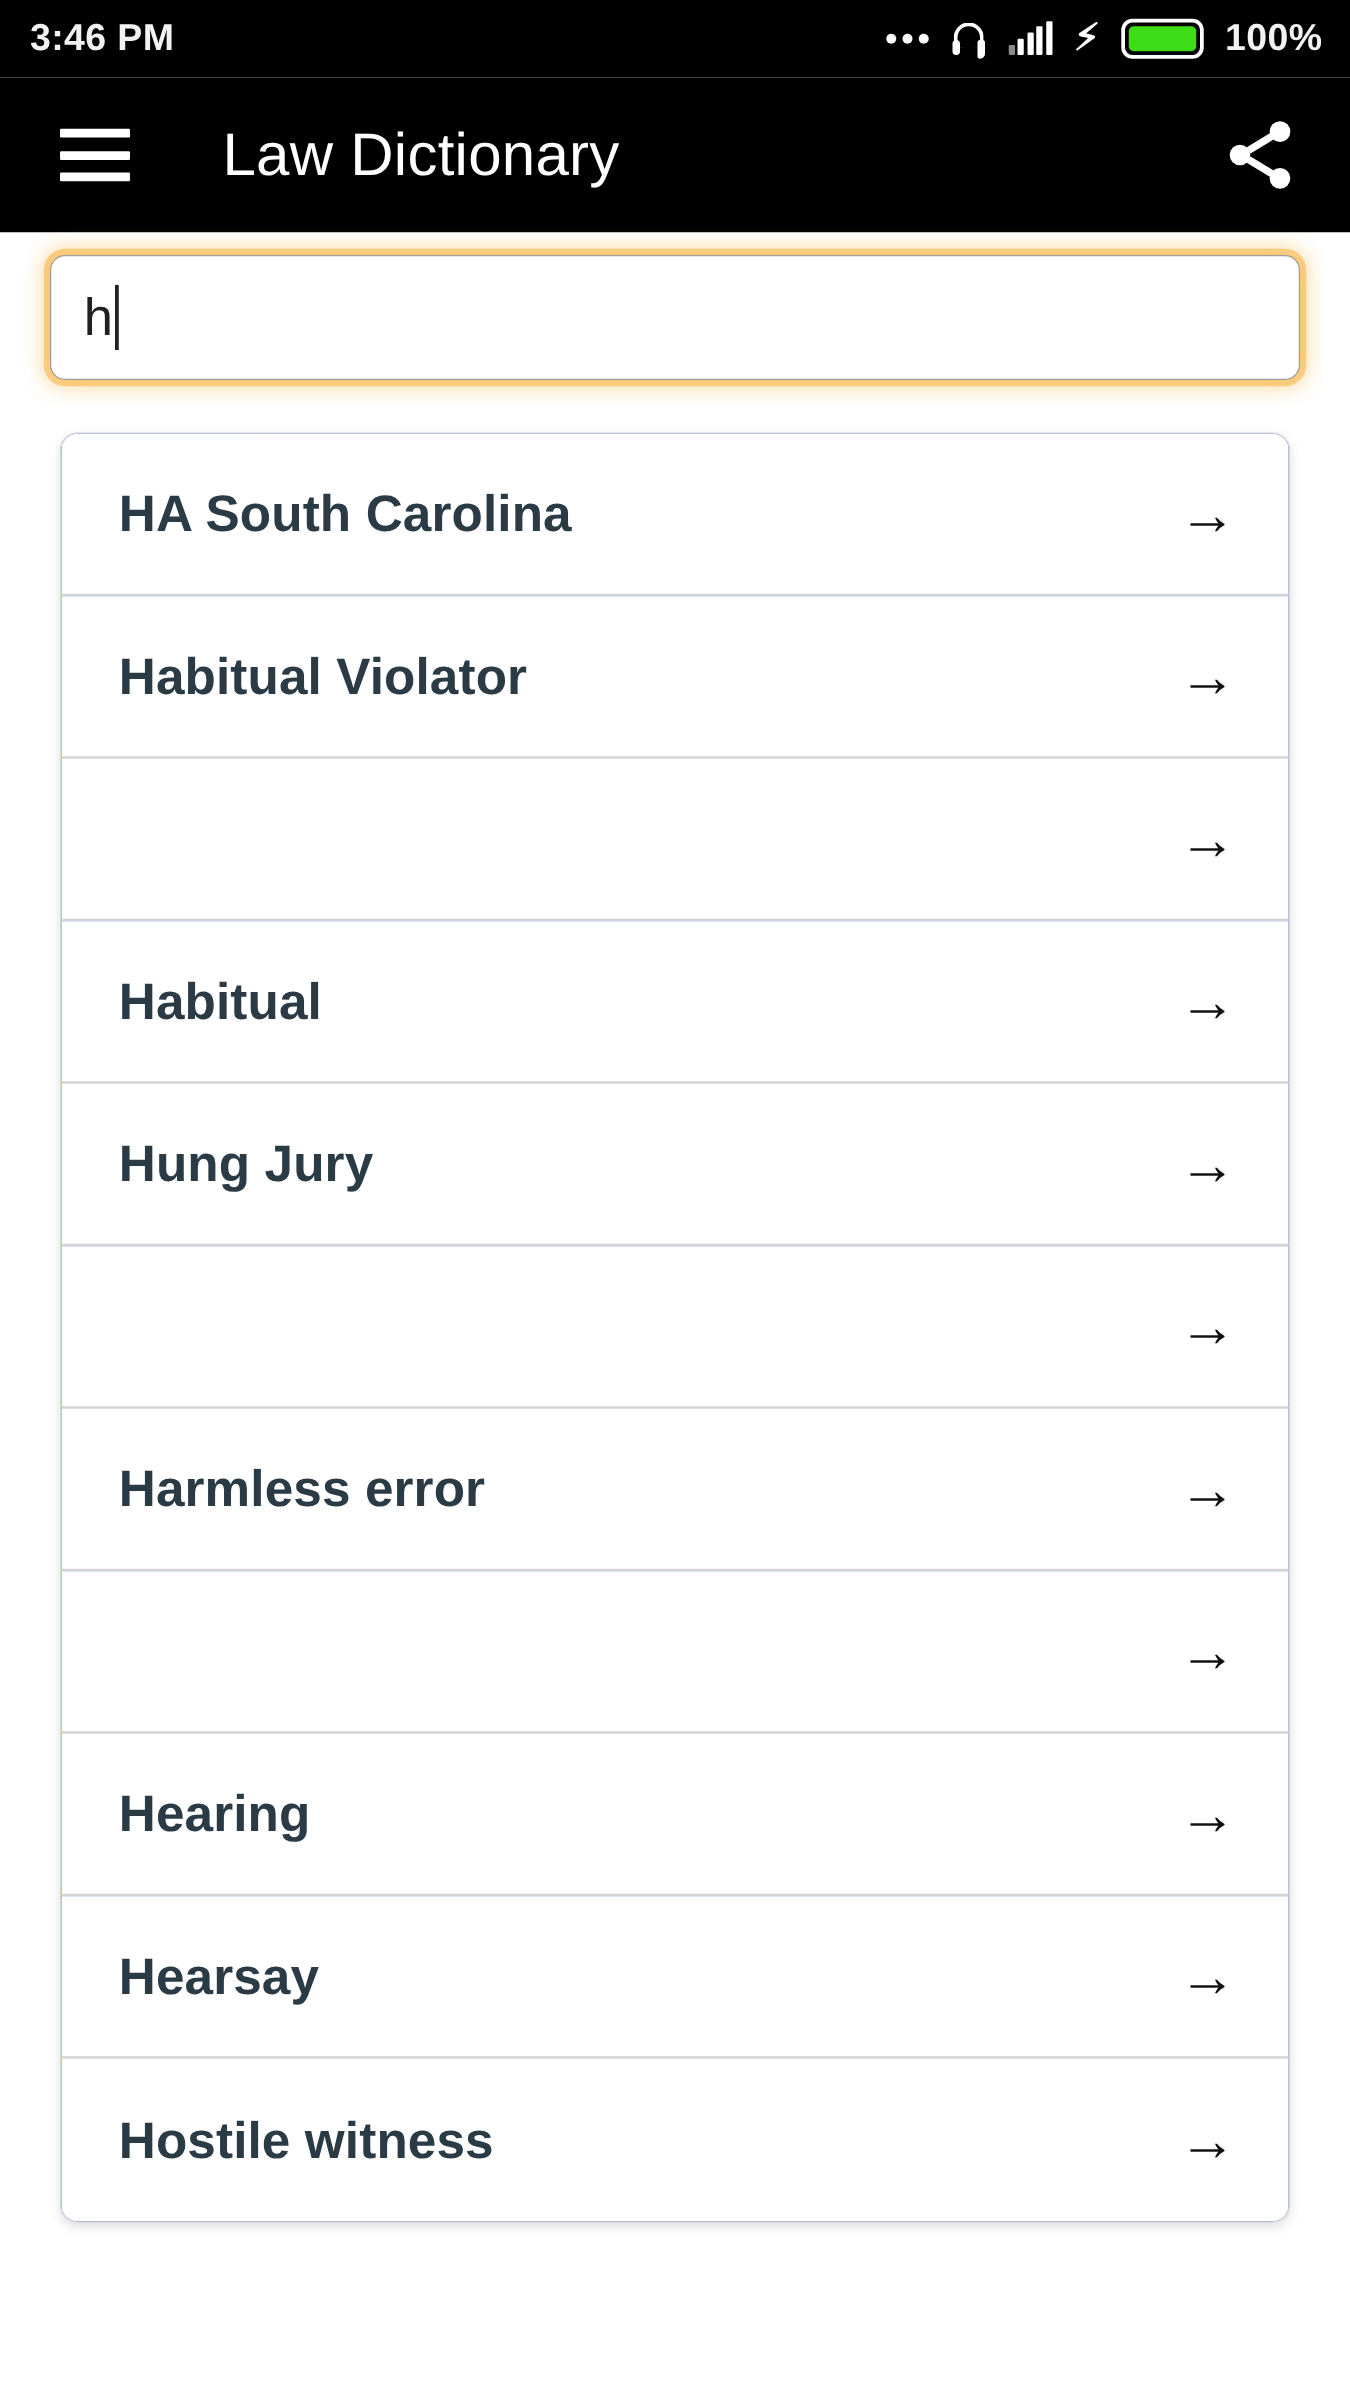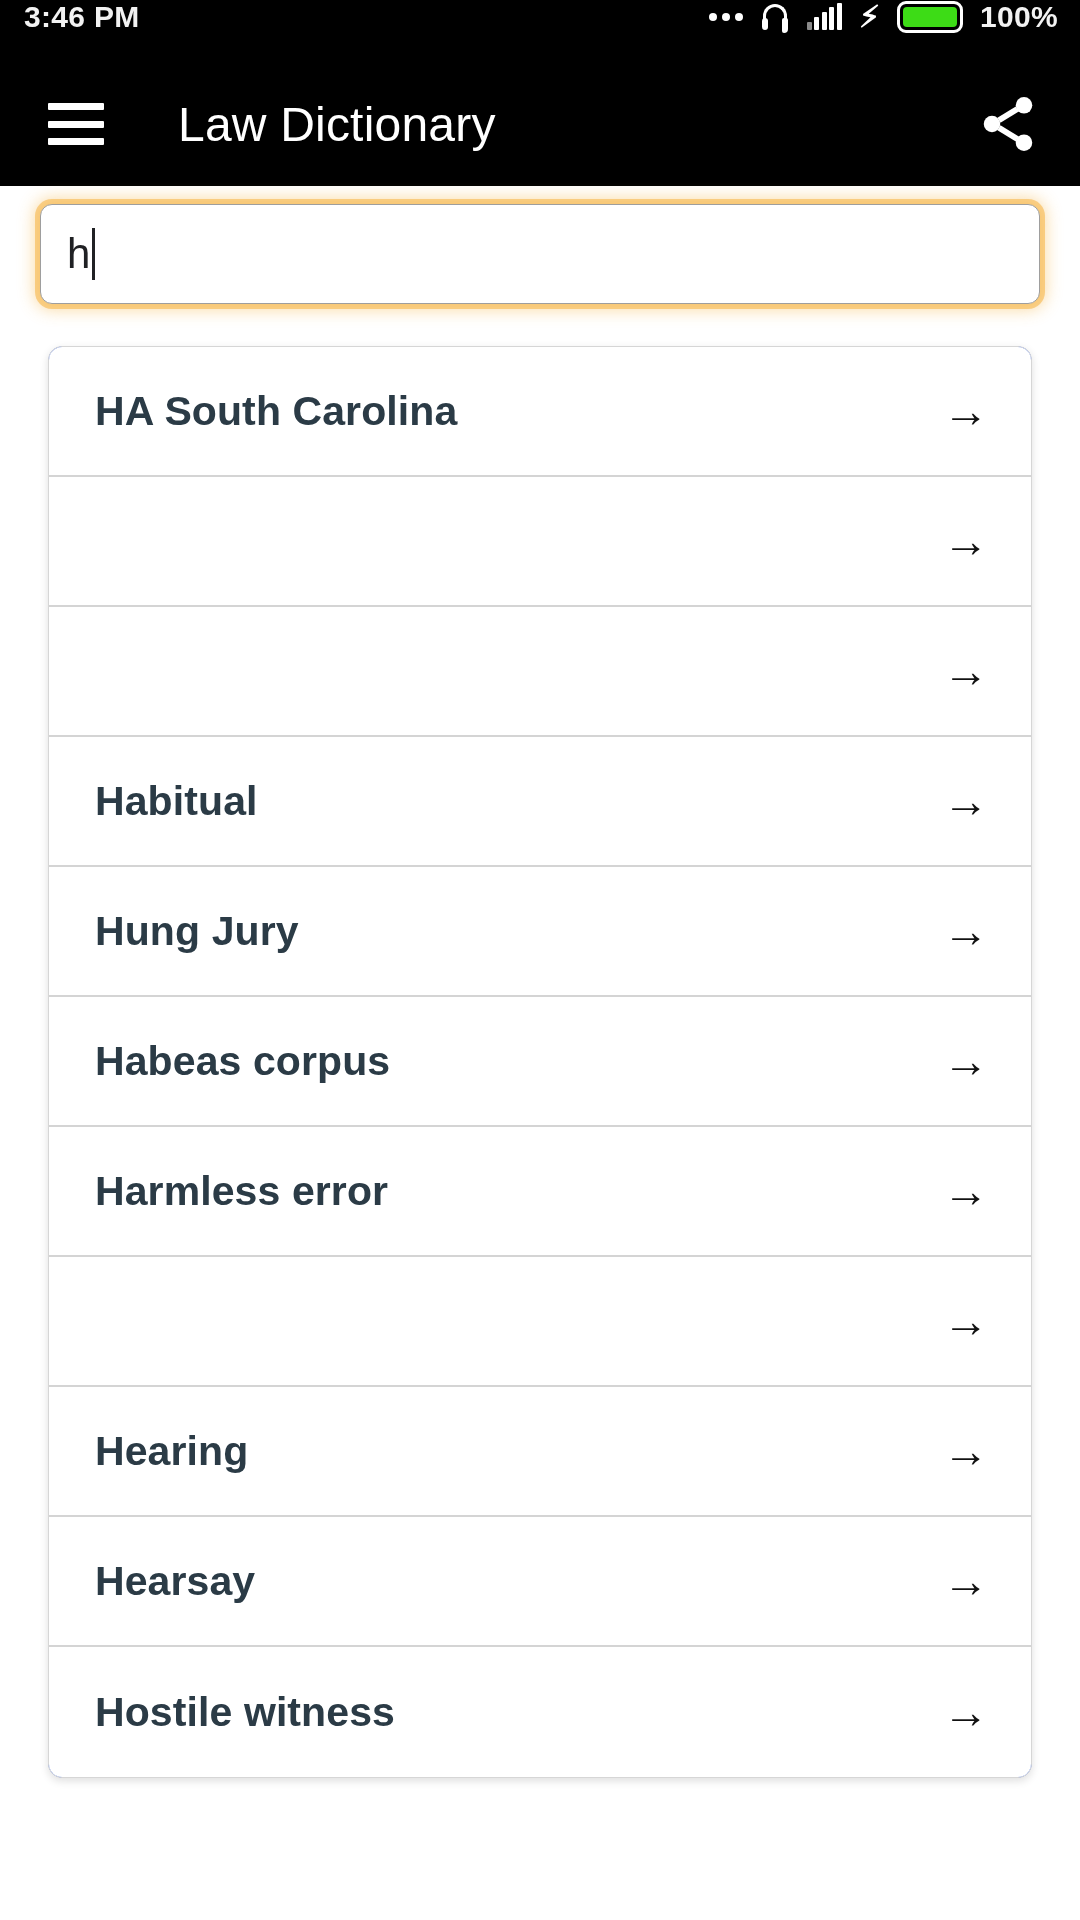--- a/index.html
+++ b/index.html
@@ -7,21 +7,21 @@
     width:1080px; height:1920px;
     background:#ffffff;
     font-family:"Liberation Sans", sans-serif;
     overflow:hidden;
   }
 
   
   .status-bar{
     height:62px; width:1080px;
     background:#000000;
-    display:flex; align-items:flex-start;
+    display:flex; align-items:center;
     padding:0 22px 0 24px;
     color:#ffffff;
   }
   .status-time{
     font-size:30px; font-weight:bold;
     letter-spacing:.3px; color:#f2f2f2;
   }
   .status-right{
     margin-left:auto;
     display:flex; align-items:center; gap:17px;
@@ -186,35 +186,35 @@
   </div>
 </div>
 
 <div class="list-scroll">
   <div class="list-card" id="results-card">
       <div class="list-row">
         <span class="row-label" style="color: rgb(43, 59, 70);">HA South Carolina</span>
         <span class="row-arrow">→</span>
       </div>
       <div class="list-row">
+        <span class="row-label" style="color: rgb(43, 59, 70);">Habitual Violator</span>
         <span class="row-arrow">→</span>
       </div>
       <div class="list-row">
         <span class="row-arrow">→</span>
       </div>
       <div class="list-row">
         <span class="row-label" style="color: rgb(43, 59, 70);">Habitual</span>
         <span class="row-arrow">→</span>
       </div>
       <div class="list-row">
         <span class="row-label" style="color: rgb(43, 59, 70);">Hung Jury</span>
         <span class="row-arrow">→</span>
       </div>
       <div class="list-row">
-        <span class="row-label" style="color: rgb(43, 59, 70);">Habeas corpus</span>
         <span class="row-arrow">→</span>
       </div>
       <div class="list-row">
         <span class="row-label" style="color: rgb(43, 59, 70);">Harmless error</span>
         <span class="row-arrow">→</span>
       </div>
       <div class="list-row">
         <span class="row-arrow">→</span>
       </div>
       <div class="list-row">

